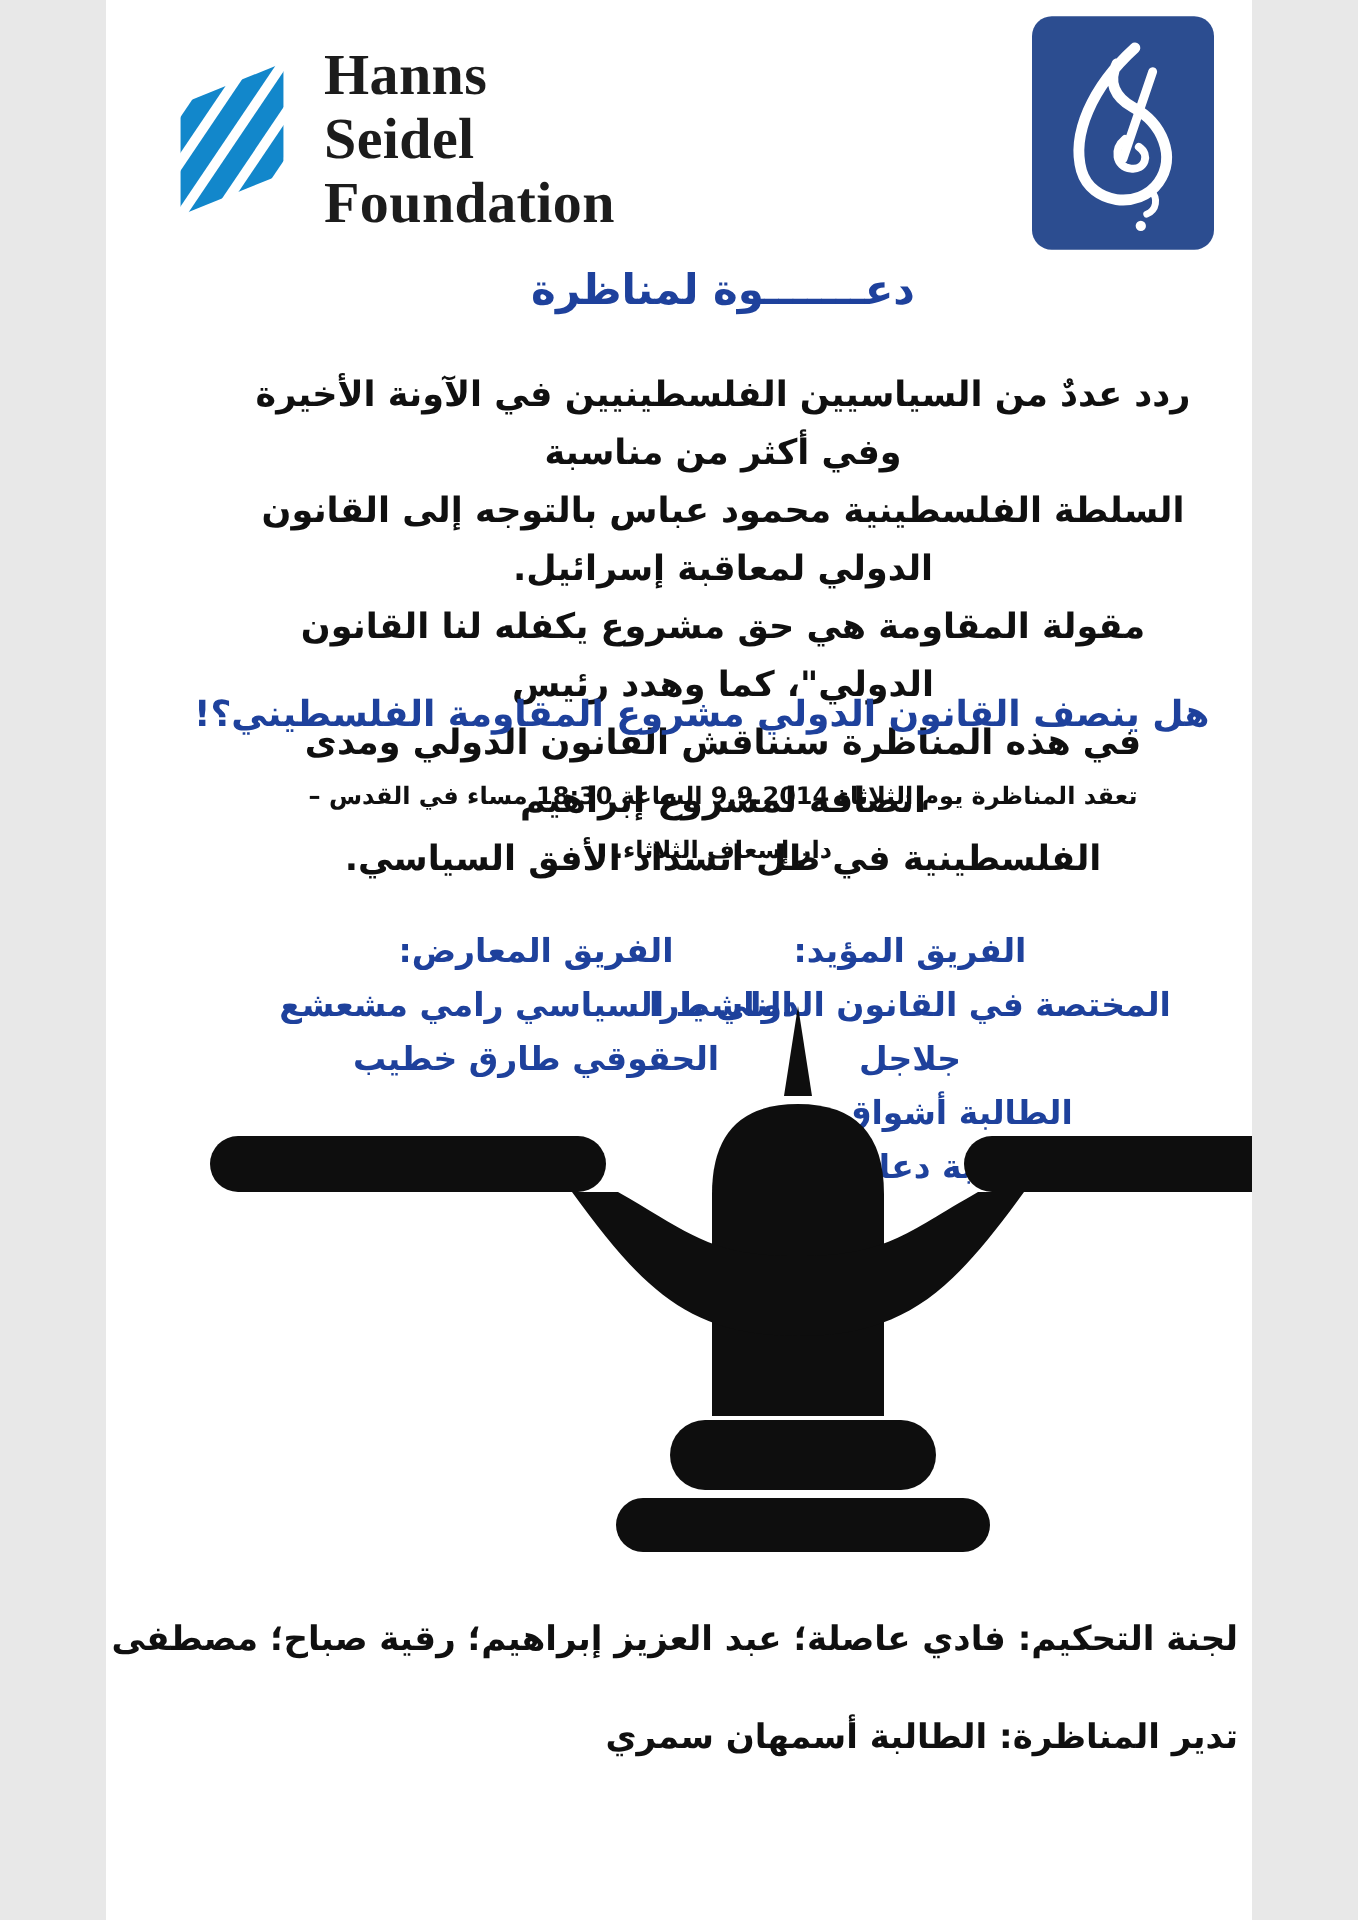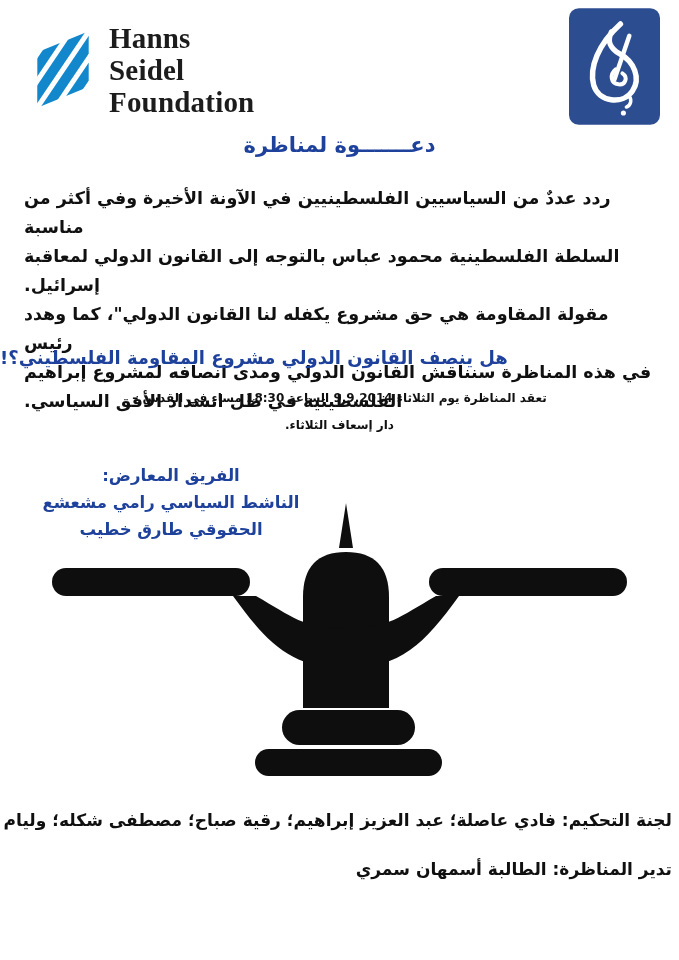--- a/index.html
+++ b/index.html
@@ -4,37 +4,37 @@
 <style>
   :root{
     --accent:#1e419c;
     --ink:#101010;
     --hss-blue:#1287cb;
     --ilam-navy:#2c4d90;
     --page-bg:#ffffff;
   }
   html,body{margin:0;padding:0;background:#e8e8e8;}
   .page{
-    position:relative;width:679px;height:960px;background:var(--page-bg);
+    position:relative;width:573px;height:960px;background:var(--page-bg);
     margin:0 auto;overflow:hidden;
     font-family:"DejaVu Sans","Liberation Sans",sans-serif;color:var(--ink);
   }
-  .ar{direction:rtl;unicode-bidi:plaintext;}
+  .ar{direction:rtl;unicode-bidi:plaintext;margin-left:44px;}
 
   
   .hss-logo{position:absolute;left:32px;top:22px;display:flex;align-items:flex-start;gap:15px;}
   .hss-logo svg{display:block;}
   .hss-text{font-family:"Liberation Serif","DejaVu Serif",serif;font-weight:700;
     font-size:29px;line-height:32px;color:#1c1c1c;letter-spacing:0.2px;}
   .ilam-logo{position:absolute;right:19px;top:8px;width:91px;height:117px;}
 
   
   .title{position:absolute;left:0;right:0;top:133px;text-align:center;
     color:var(--accent);font-size:21px;font-weight:700;}
-  .intro{position:absolute;left:24px;right:24px;top:184px;text-align:left;
+  .intro{position:absolute;left:24px;right:24px;top:184px;text-align:center;
     font-size:17.5px;line-height:29px;font-weight:700;color:var(--ink);}
   .question{position:absolute;left:0;right:0;top:347px;text-align:left;
     color:var(--accent);font-size:18px;font-weight:700;}
   .event{position:absolute;left:0;right:0;top:385px;text-align:center;
     font-size:12px;line-height:27px;font-weight:700;color:var(--ink);}
 
   
   .team{position:absolute;top:462px;width:310px;text-align:center;
     color:var(--accent);font-size:16.5px;line-height:27px;font-weight:700;}
   .team-opposing{left:16px;}
@@ -104,20 +104,26 @@
     <div>تعقد المناظرة يوم الثلاثاء  9.9.2014  الساعة  18:30  مساء في القدس –</div>
     <div>دار إسعاف الثلاثاء.</div>
   </div>
 
   <div class="team team-opposing ar">
     <div>الفريق المعارض:</div>
     <div>الناشط السياسي رامي مشعشع</div>
     <div>الحقوقي طارق خطيب</div>
   </div>
 
+  <div class="team team-supporting ar">
+    <div>الفريق المؤيد:</div>
+    <div>المختصة في القانون الدولي يارا جلاجل</div>
+    <div>الطالبة أشواق مندي</div>
+    <div>الطالبة دعاء غنايم</div>
+  </div>
 
   <svg class="scale" width="679" height="290" viewBox="0 0 679 290" aria-hidden="true">
     <g fill="currentColor">
 
       <polygon points="346,5 353,50 339,50"></polygon>
 
       <path d="M 303 210 L 303 99 Q 303 54 346 54 Q 389 54 389 99 L 389 210 Z"></path>
 
       <path d="M 233 98 C 268 146, 291 170, 346 170 C 401 170, 424 146, 459 98
                L 436 98 C 399 119, 390 130, 346 130 C 302 130, 293 119, 256 98 Z"></path>

